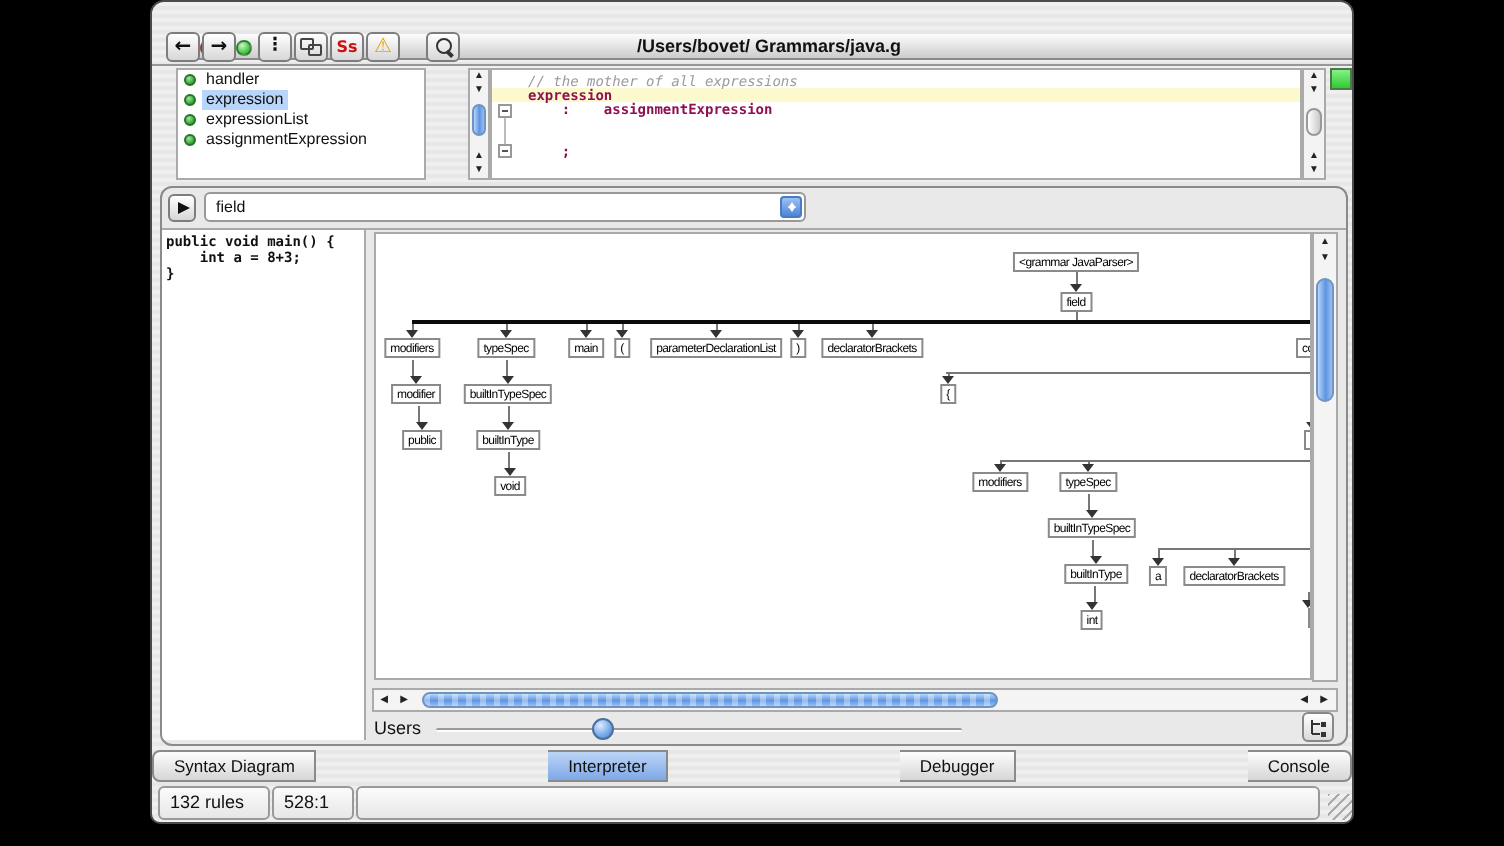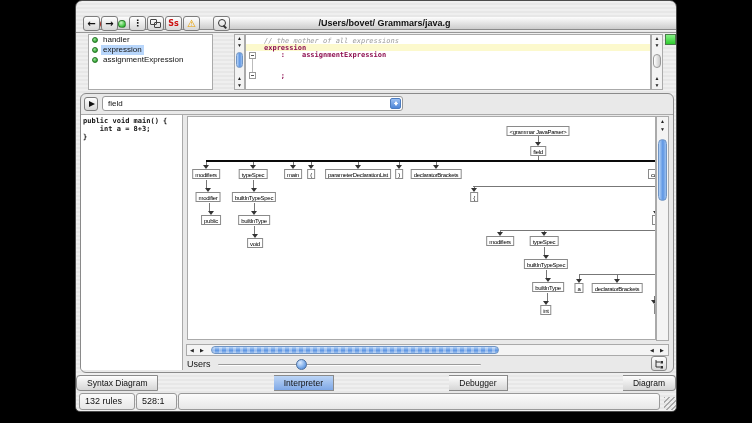--- a/index.html
+++ b/index.html
@@ -171,20 +171,24 @@
       </div>
 
     <div class="rules-pane" id="rules-pane" data-name="rules-list">
         <div class="rule-item" data-name="rule-list-item">
           <span class="rule-dot" data-name="rule-status-icon"></span>
           <span class="rule-label" data-name="rule-name">handler</span>
         </div>
         <div class="rule-item selected" data-name="rule-list-item">
           <span class="rule-dot" data-name="rule-status-icon"></span>
           <span class="rule-label" data-name="rule-name">expression</span>
+        </div>
+        <div class="rule-item" data-name="rule-list-item">
+          <span class="rule-dot" data-name="rule-status-icon"></span>
+          <span class="rule-label" data-name="rule-name">expressionList</span>
         </div>
         <div class="rule-item" data-name="rule-list-item">
           <span class="rule-dot" data-name="rule-status-icon"></span>
           <span class="rule-label" data-name="rule-name">assignmentExpression</span>
         </div>
       </div>
 
     <div class="vscrollbar rules-scroll" data-name="rules-scrollbar">
       <div class="sarrow" style="top:0" data-name="scroll-up-icon">▲</div>
       <div class="sarrow" style="top:7px" data-name="scroll-down-icon">▼</div>
@@ -333,21 +337,21 @@
           <rect x="6.5" y="2" width="2.5" height="2.5" fill="#333"></rect>
           <rect x="6.5" y="7" width="2.5" height="2.5" fill="#333"></rect>
         </svg>
       </div>
     </div>
 
     <div class="tabs" id="tabs" data-name="view-tabs">
         <div class="tab" data-name="tab-syntax-diagram">Syntax Diagram</div>
         <div class="tab selected" data-name="tab-interpreter">Interpreter</div>
         <div class="tab" data-name="tab-debugger">Debugger</div>
-        <div class="tab" data-name="tab-console">Diagram</div>
+        <div class="tab" data-name="tab-console">Console</div>
       </div>
 
     <div class="statusbar" data-name="status-bar">
       <div class="status-cell cell-rules" data-name="rules-count-badge">132 rules</div>
       <div class="status-cell cell-caret" data-name="caret-position-badge">528:1</div>
       <div class="status-cell cell-msg" data-name="status-message-cell"></div>
     </div>
     <div class="grip" data-name="resize-grip"></div>
 
   </div>

